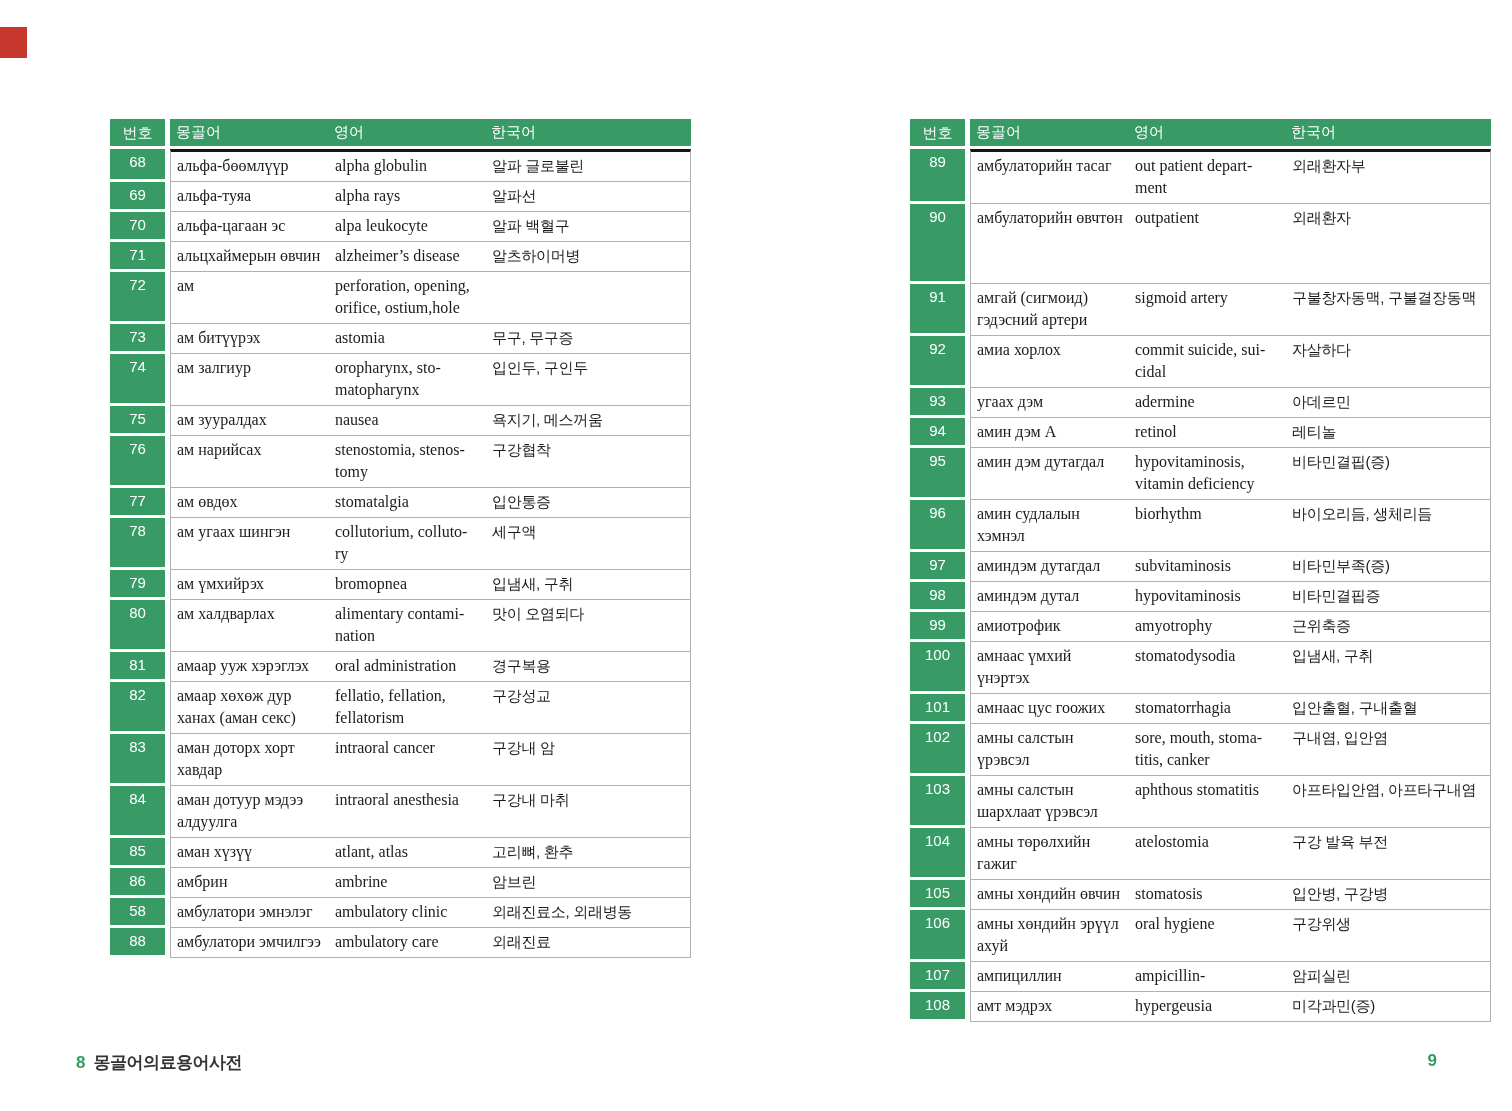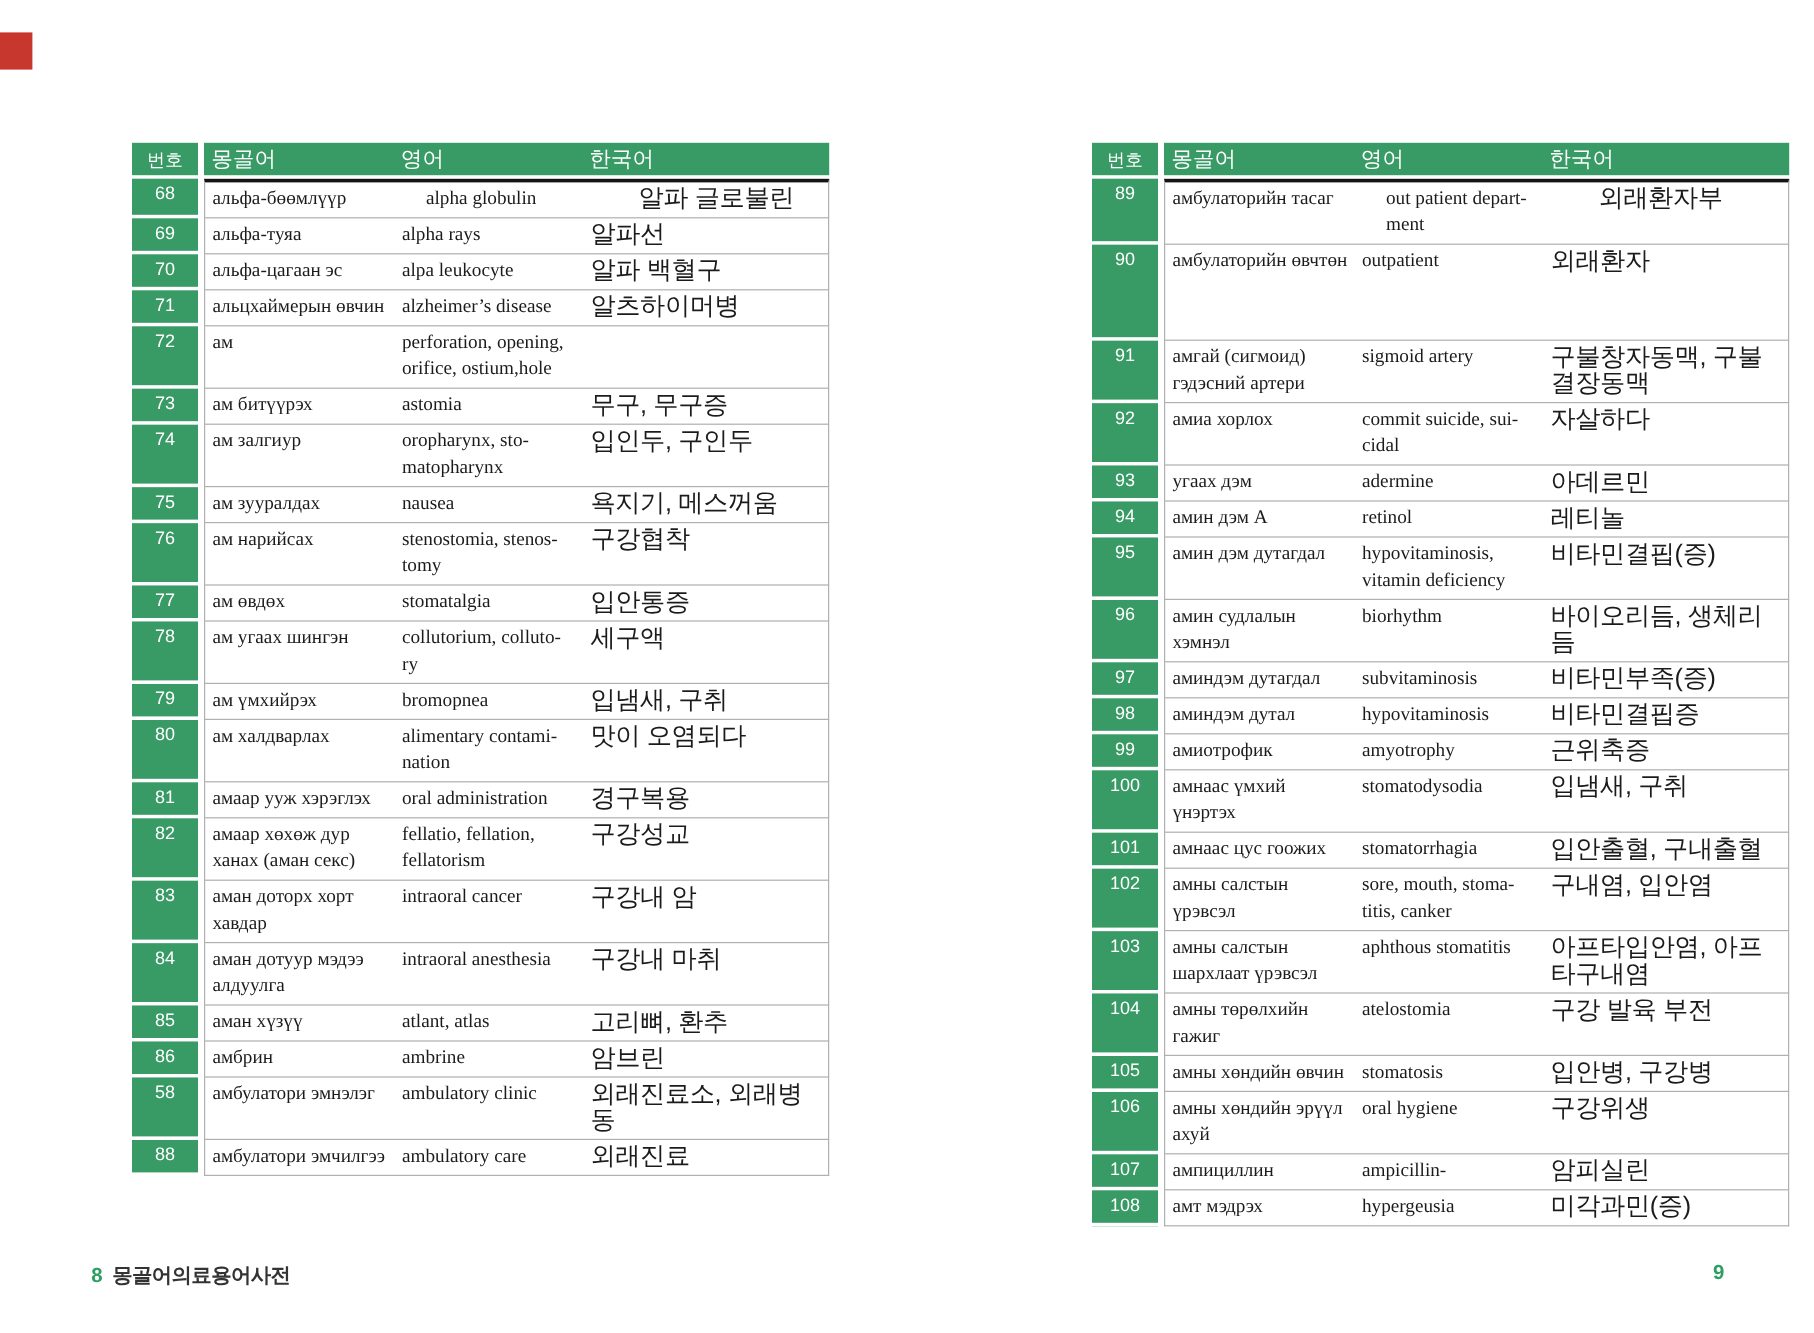--- a/index.html
+++ b/index.html
@@ -44,27 +44,27 @@
     border-right:1px solid var(--row-border);
     border-bottom:1px solid var(--row-border);
     min-height:30px;
   }
   .thead .cells{
     background:var(--table-green);
     border:none;
     min-height:27px;
     margin-bottom:3px;
   }
-  .tbody .trow:first-child .cells{border-top:3px solid var(--header-underline);gap:20px;}
+  .tbody .trow:first-child .cells{border-top:3px solid var(--header-underline);}
   .trow.tall .cells{min-height:80px;}
   .cell{padding:3px 6px 4px;line-height:22px;}
   .cell.mn{width:158px;font-size:16px;}
   .cell.en{width:157px;font-size:16px;}
-  .cell.ko{flex:1;font-family:"Liberation Sans", sans-serif;font-size:21px;letter-spacing:-0.3px;}
-  .thead .cell{color:#fff;font-size:18px;line-height:20px;letter-spacing:0;}
+  .cell.ko{flex:1;font-family:"Liberation Sans", sans-serif;font-size:15px;letter-spacing:-0.3px;}
+  .thead .cell{color:#fff;font-size:15px;line-height:20px;letter-spacing:0;}
   .thead .num-cell{padding-top:5px;font-family:"Liberation Serif", serif;}
 
   .footer{
     position:absolute;top:1051px;width:561px;
     font-family:"Liberation Sans", sans-serif;
     font-size:17px;font-weight:bold;
   }
   #footer-left{left:76px;}
   #footer-right{left:876px;text-align:right;}
   .page-num{color:var(--footer-green);}

